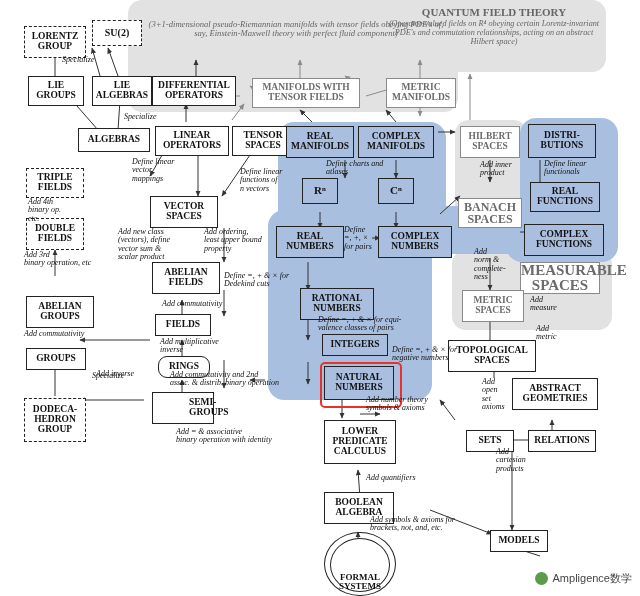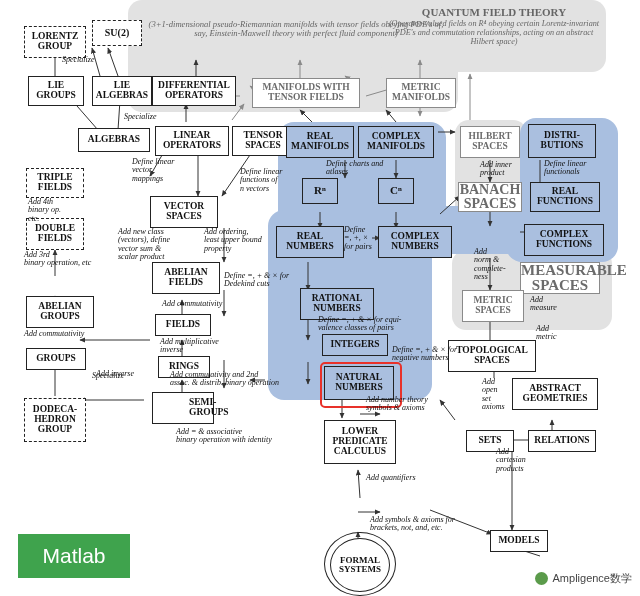--- a/index.html
+++ b/index.html
@@ -22,21 +22,21 @@
   .gray-sub{position:absolute;text-align:center;color:#666;font-style:italic;font-weight:normal;line-height:1.08;}
   .gray-node{color:#6b6b6b;border-color:#8a8a8a;}
   .redring{position:absolute;border:2px solid #e8312a;border-radius:5px;}
   .matlab{position:absolute;left:18px;top:534px;width:112px;height:44px;
           background:#3fa34d;display:flex;align-items:center;justify-content:center;}
   .matlab span{color:#fff;font-family:"Liberation Sans", sans-serif;font-size:21px;font-weight:normal;}
   .wm{position:absolute;right:8px;bottom:10px;display:flex;align-items:center;gap:5px;
       color:#444;font-family:"Liberation Sans", sans-serif;font-size:11px;}
   .wm .wmicon{width:13px;height:13px;border-radius:50%;background:#5b9b4b;display:inline-block;}
   .circ{position:absolute;border:1.3px solid #222;border-radius:50%;background:#fff;
-        display:flex;align-items:center;justify-content:center;text-align:center;
+        display:flex;align-items:flex-end;justify-content:center;text-align:center;
         font-weight:bold;line-height:1.02;}
 </style>
 </head>
 <body>
 
 <div id="stage">
 
   <div class="grayblob" style="left:128px;top:0px;width:330px;height:112px;"></div>
   <div class="grayblob" style="left:378px;top:0px;width:228px;height:72px;"></div>
   <div class="grayblob" style="left:246px;top:74px;width:212px;height:34px;"></div>
@@ -182,21 +182,21 @@
 MANIFOLDS</span>
   </div>
   <div class="node boxed gray-node" style="left:460px;top:126px;width:60px;height:32px;font-size:9.5px;">
     <span style="white-space:pre-line;">HILBERT
 SPACES</span>
   </div>
   <div class="node blue-box" style="left:528px;top:124px;width:68px;height:34px;font-size:9.5px;">
     <span style="white-space:pre-line;">DISTRI-
 BUTIONS</span>
   </div>
-  <div class="node boxed gray-node" style="left:458px;top:182px;width:64px;height:30px;font-size:14px;">
+  <div class="node boxed gray-node" style="left:458px;top:198px;width:64px;height:30px;font-size:12px;">
     <span style="white-space:pre-line;">BANACH
 SPACES</span>
   </div>
   <div class="node blue-box" style="left:530px;top:182px;width:70px;height:30px;font-size:9.5px;">
     <span style="white-space:pre-line;">REAL
 FUNCTIONS</span>
   </div>
   <div class="node blue-box" style="left:524px;top:224px;width:80px;height:32px;font-size:9.5px;">
     <span style="white-space:pre-line;">COMPLEX
 FUNCTIONS</span>
@@ -246,21 +246,21 @@
   <div class="node boxed" style="left:26px;top:296px;width:68px;height:32px;font-size:9.5px;">
     <span style="white-space:pre-line;">ABELIAN
 GROUPS</span>
   </div>
   <div class="node boxed" style="left:155px;top:314px;width:56px;height:22px;font-size:9.5px;">
     <span>FIELDS</span>
   </div>
   <div class="node blue-box" style="left:322px;top:334px;width:66px;height:22px;font-size:9.5px;">
     <span>INTEGERS</span>
   </div>
-  <div class="node boxed" style="left:158px;top:356px;width:52px;height:22px;font-size:9.5px;">
+  <div class="node boxed" style="left:158px;top:356px;width:52px;height:22px;font-size:9.5px;border-radius:9px;">
     <span>RINGS</span>
   </div>
   <div class="node boxed" style="left:448px;top:340px;width:88px;height:32px;font-size:9.5px;">
     <span style="white-space:pre-line;">TOPOLOGICAL
 SPACES</span>
   </div>
   <div class="node boxed" style="left:26px;top:348px;width:60px;height:22px;font-size:9.5px;">
     <span>GROUPS</span>
   </div>
   <div class="node boxed" style="left:152px;top:392px;width:62px;height:32px;font-size:9.5px;padding-left:36px;">
@@ -284,20 +284,24 @@
   <div class="node boxed" style="left:324px;top:420px;width:72px;height:44px;font-size:9.5px;">
     <span style="white-space:pre-line;">LOWER
 PREDICATE
 CALCULUS</span>
   </div>
   <div class="node boxed" style="left:466px;top:430px;width:48px;height:22px;font-size:9.5px;text-align:center;">
     <span>SETS</span>
   </div>
   <div class="node boxed" style="left:528px;top:430px;width:68px;height:22px;font-size:9.5px;">
     <span>RELATIONS</span>
+  </div>
+  <div class="node boxed" style="left:324px;top:492px;width:70px;height:32px;font-size:9.5px;">
+    <span style="white-space:pre-line;">BOOLEAN
+ALGEBRA</span>
   </div>
   <div class="node boxed" style="left:490px;top:530px;width:58px;height:22px;font-size:9.5px;">
     <span>MODELS</span>
   </div>
   <div class="circ" style="left:330px;top:538px;width:58px;height:52px;font-size:9px;">
     <span style="white-space:pre-line;">FORMAL
 SYSTEMS</span>
   </div>
   <div class="circ" style="left:324px;top:532px;width:70px;height:62px;background:transparent;"></div>
 
@@ -360,22 +364,19 @@
 binary operation with identity</div>
   <div class="cap" style="left:366px;top:396px;width:86px;font-size:8px;white-space:pre-line;">Add number theory
 symbols &amp; axioms</div>
   <div class="cap" style="left:496px;top:448px;width:48px;font-size:8px;white-space:pre-line;">Add
 cartesian
 products</div>
   <div class="cap" style="left:366px;top:474px;width:80px;font-size:8px;">Add quantifiers</div>
   <div class="cap" style="left:370px;top:516px;width:128px;font-size:8px;white-space:pre-line;">Add symbols &amp; axioms for
 brackets, not, and, etc.</div>
 
-  <div class="matlab">
-    <span>Matlab</span>
-  </div>
 
   <div class="wm">
     <span class="wmicon"></span>
     <span>Ampligence数学</span>
   </div>
 
 </div>
 
 </body></html>

